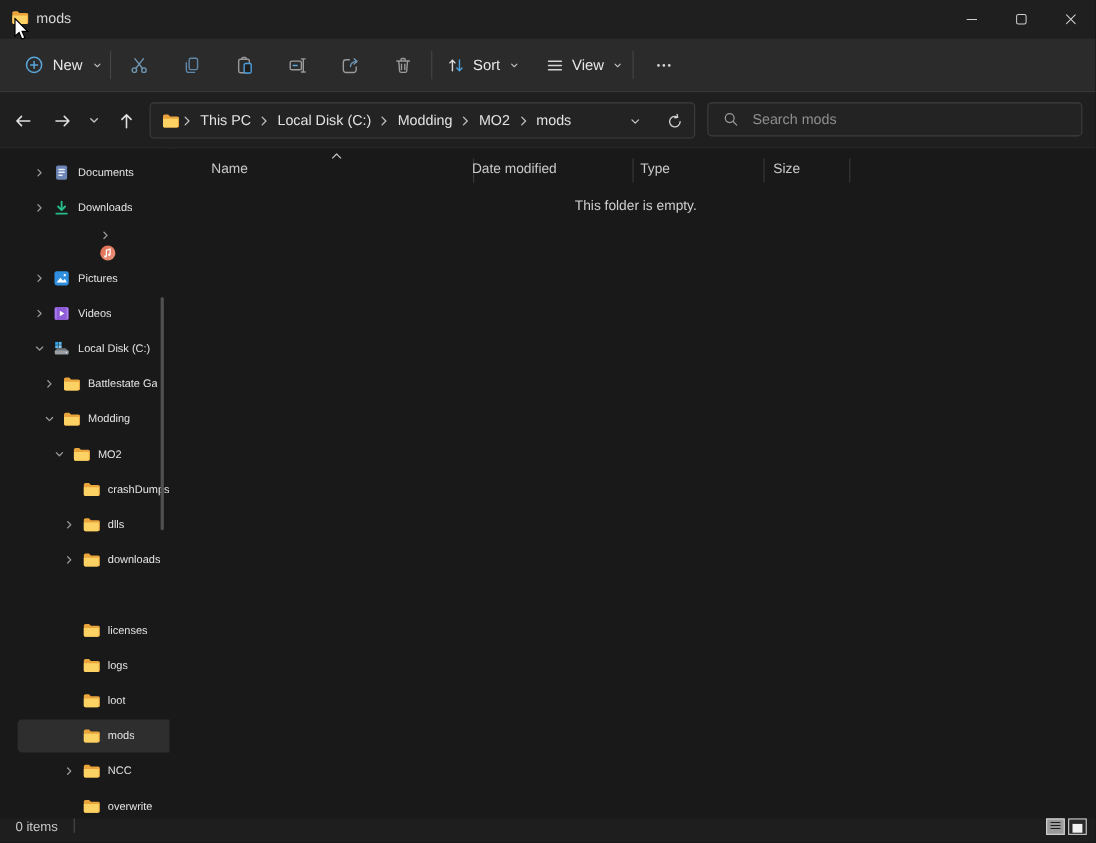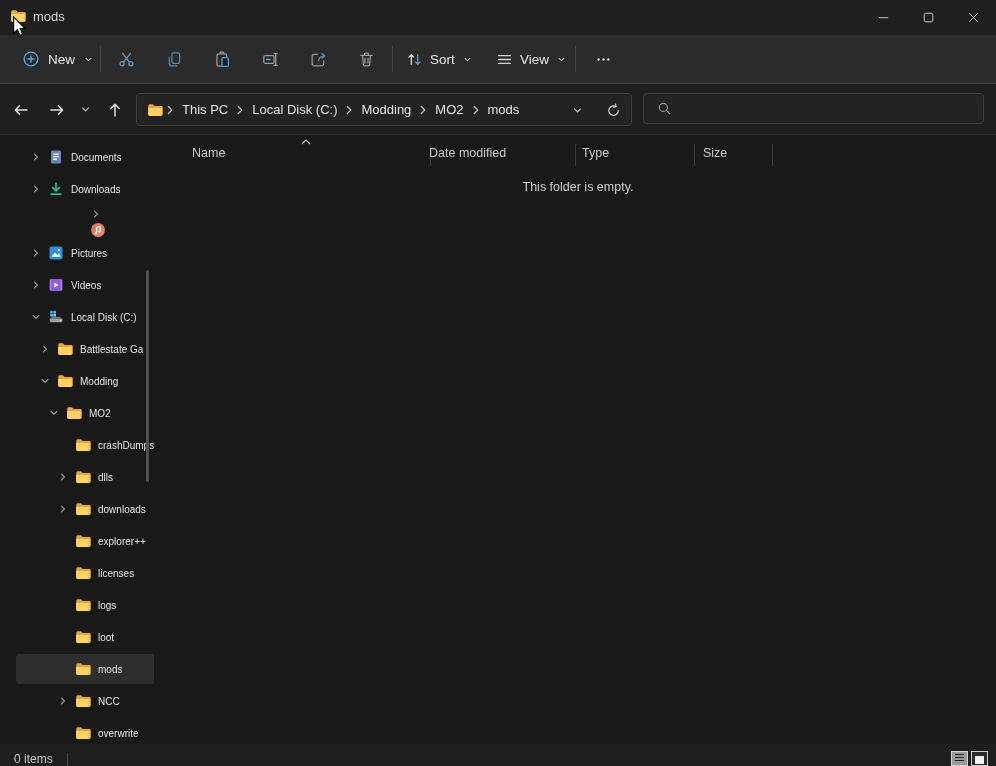--- a/index.html
+++ b/index.html
@@ -59,21 +59,21 @@
   
   .main{position:absolute;left:160px;top:135px;right:0;bottom:22px;background:#191919;}
   .col-label{position:absolute;top:11px;font-size:12.5px;color:#C9C9C9;}
   .col-div{position:absolute;top:9px;width:1px;height:22px;background:#3A3A3A;}
   .sort-caret{position:absolute;top:3px;}
   .empty-msg{position:absolute;left:0;right:0;top:45px;text-align:center;
              font-size:12.5px;color:#CFCFCF;}
 
   
   .statusbar{position:absolute;left:0;right:0;bottom:0;height:22px;background:#1E1E1E;
-             display:flex;align-items:flex-end;}
+             display:flex;align-items:flex-start;}
   .status-count{margin-left:14px;font-size:12px;color:#C9C9C9;}
   .status-div{width:1px;height:13px;background:#4D4D4D;margin-left:14px;}
   .status-toggles{margin-left:auto;margin-right:8px;display:flex;gap:3px;align-items:center;}
   .vt{width:17px;height:15px;box-sizing:border-box;display:flex;align-items:center;justify-content:center;}
   .vt-details{background:#9A9A9A;border:1px solid #D4D4D4;}
   .vt-details .lines{width:9px;height:9px;
       background:repeating-linear-gradient(#1c1c1c 0 1px,transparent 1px 3px);}
   .vt-large{background:#2A2A2A;border:1px solid #CFCFCF;}
   .vt-large .blk{width:9px;height:8px;background:#F2F2F2;margin-top:2px;}
 
@@ -313,20 +313,21 @@
       </div>
     </div>
 
     <div class="searchbox">
       <span>
           <svg width="15" height="15" viewBox="0 0 16 16" fill="none" stroke="#9A9A9A" stroke-width="1.2" stroke-linecap="round">
             <circle cx="6.8" cy="6.8" r="4.3"></circle>
             <path d="M10.1 10.1 13.6 13.6"></path>
           </svg>
         </span>
+      <input type="text" placeholder="Search mods" style="">
     </div>
   </div>
 
   <div class="sidebar" id="side-list">
       <div class="side-row" style="top: 7px; padding-left: 12px;">
         <span class="side-exp">
           <svg width="12" height="12" viewBox="0 0 16 16" fill="none" stroke="#9C9C9C" stroke-width="1.5" stroke-linecap="round" stroke-linejoin="round">
             <path d="M6 4.2 9.8 8 6 11.8"></path>
           </svg>
         </span>
@@ -499,30 +500,20 @@
             <path d="M6 4.2 9.8 8 6 11.8"></path>
           </svg>
         </span>
         <span class="side-ico">
           <svg width="16" height="16" viewBox="0 0 16 16">
             <path d="M1.2 3.8c0-.9.7-1.6 1.6-1.6h3.1l1.7 1.7h6.6c.9 0 1.6.7 1.6 1.6v6.8c0 .9-.7 1.6-1.6 1.6H2.8c-.9 0-1.6-.7-1.6-1.6z" fill="#E9A43C"></path>
             <path d="M1.2 6h13.6v6.3c0 .9-.7 1.6-1.6 1.6H2.8c-.9 0-1.6-.7-1.6-1.6z" fill="#FCD265"></path>
           </svg>
         </span>
         <span class="side-label">downloads</span>
-      </div>
-      <div class="side-row" style="top: 391px; padding-left: 39px;">
-        <span class="side-exp"></span>
-        <span class="side-ico">
-          <svg width="16" height="16" viewBox="0 0 16 16">
-            <path d="M1.2 3.8c0-.9.7-1.6 1.6-1.6h3.1l1.7 1.7h6.6c.9 0 1.6.7 1.6 1.6v6.8c0 .9-.7 1.6-1.6 1.6H2.8c-.9 0-1.6-.7-1.6-1.6z" fill="#E9A43C"></path>
-            <path d="M1.2 6h13.6v6.3c0 .9-.7 1.6-1.6 1.6H2.8c-.9 0-1.6-.7-1.6-1.6z" fill="#FCD265"></path>
-          </svg>
-        </span>
-        <span class="side-label">explorer++</span>
       </div>
       <div class="side-row" style="top: 423px; padding-left: 39px;">
         <span class="side-exp"></span>
         <span class="side-ico">
           <svg width="16" height="16" viewBox="0 0 16 16">
             <path d="M1.2 3.8c0-.9.7-1.6 1.6-1.6h3.1l1.7 1.7h6.6c.9 0 1.6.7 1.6 1.6v6.8c0 .9-.7 1.6-1.6 1.6H2.8c-.9 0-1.6-.7-1.6-1.6z" fill="#E9A43C"></path>
             <path d="M1.2 6h13.6v6.3c0 .9-.7 1.6-1.6 1.6H2.8c-.9 0-1.6-.7-1.6-1.6z" fill="#FCD265"></path>
           </svg>
         </span>
         <span class="side-label">licenses</span>

